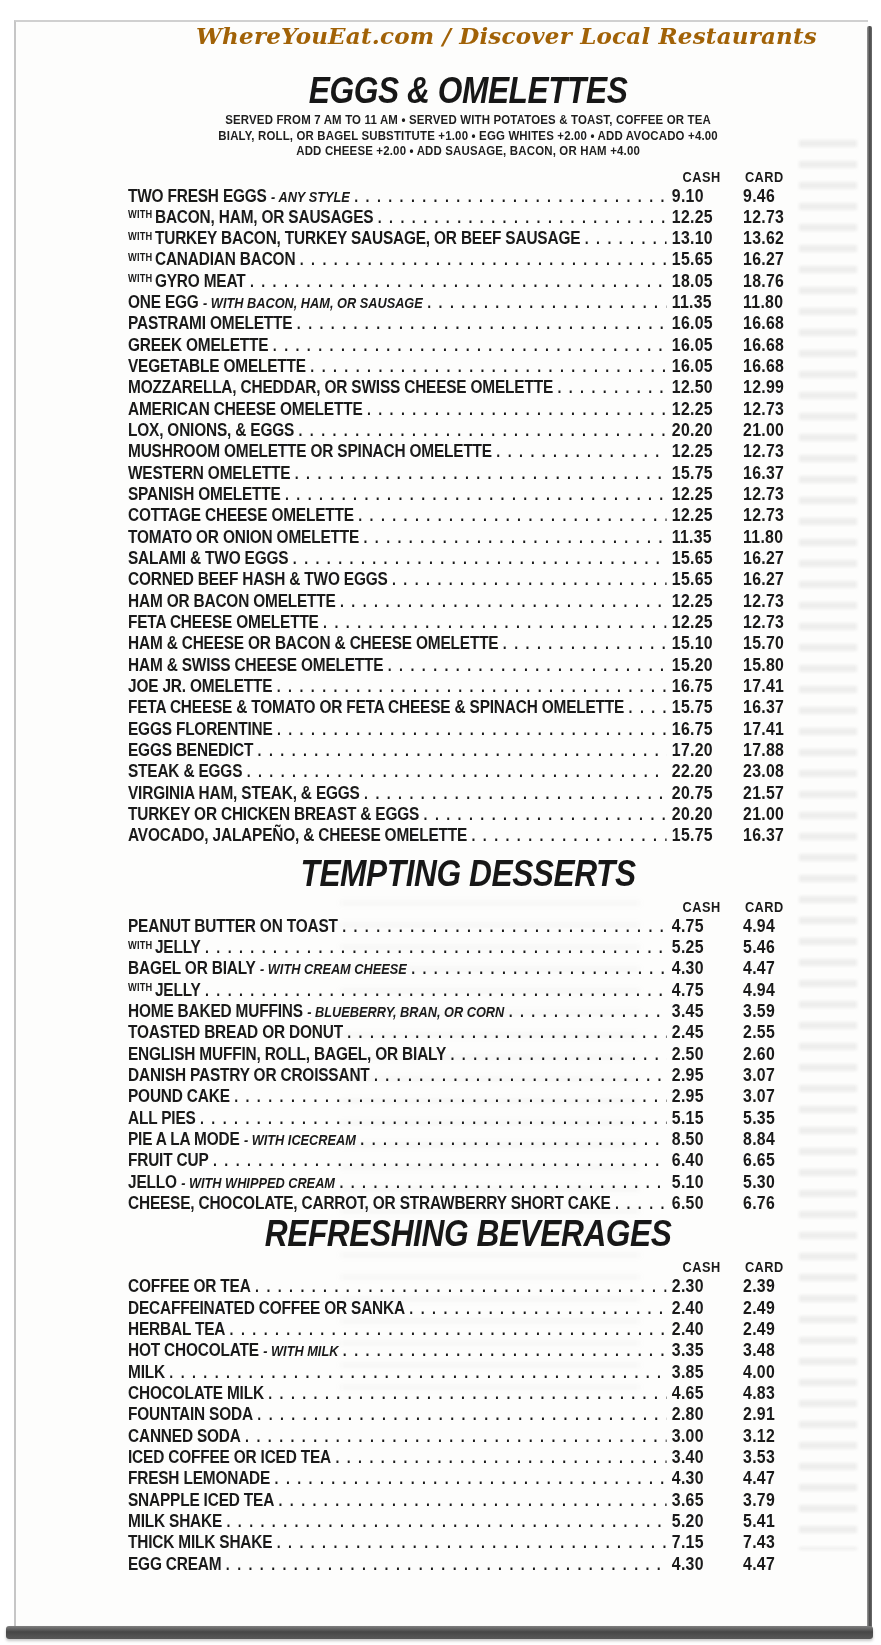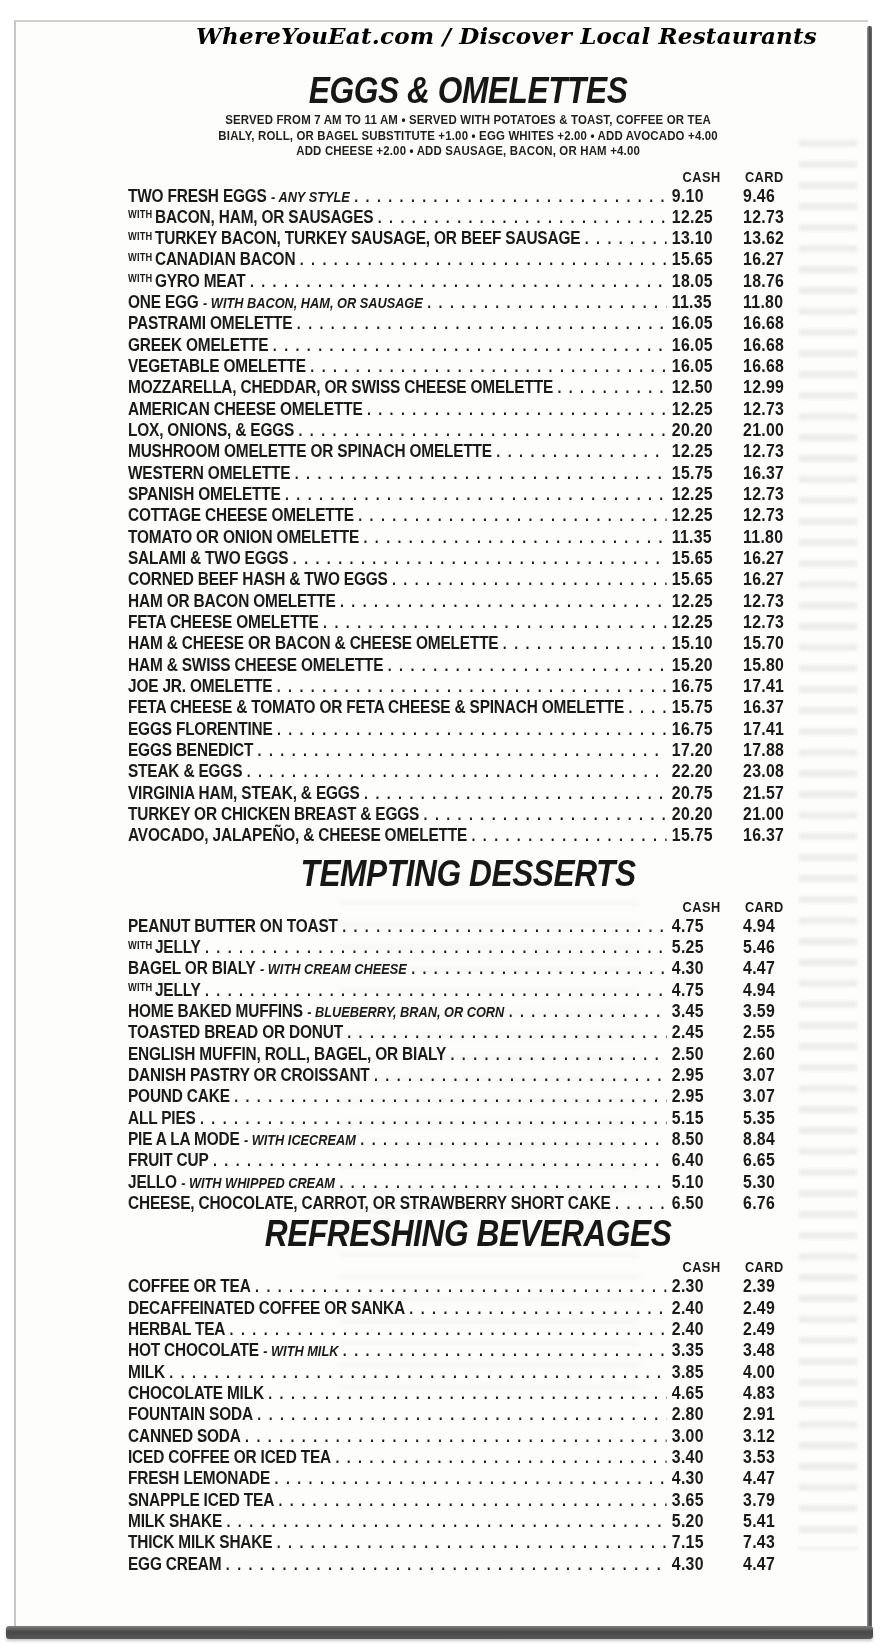--- a/index.html
+++ b/index.html
@@ -46,21 +46,21 @@
     background:repeating-linear-gradient(180deg,
       rgba(150,150,150,.05) 0 6px, transparent 6px 22px);
     filter:blur(2px);
   }
 
   .watermark {
     position:absolute; top:22px; right:64px;
     font-family:"DejaVu Serif", serif;
     font-style:italic; font-weight:bold;
     font-size:23px; letter-spacing:.2px;
-    color:#000000; white-space:nowrap;
+    color:#a16207; white-space:nowrap;
   }
 
   
   .content {
     position:absolute; left:128px; top:60px;
     width:773px;
     transform:scaleX(0.88); transform-origin:0 0;
   }
 
   .section-title {

